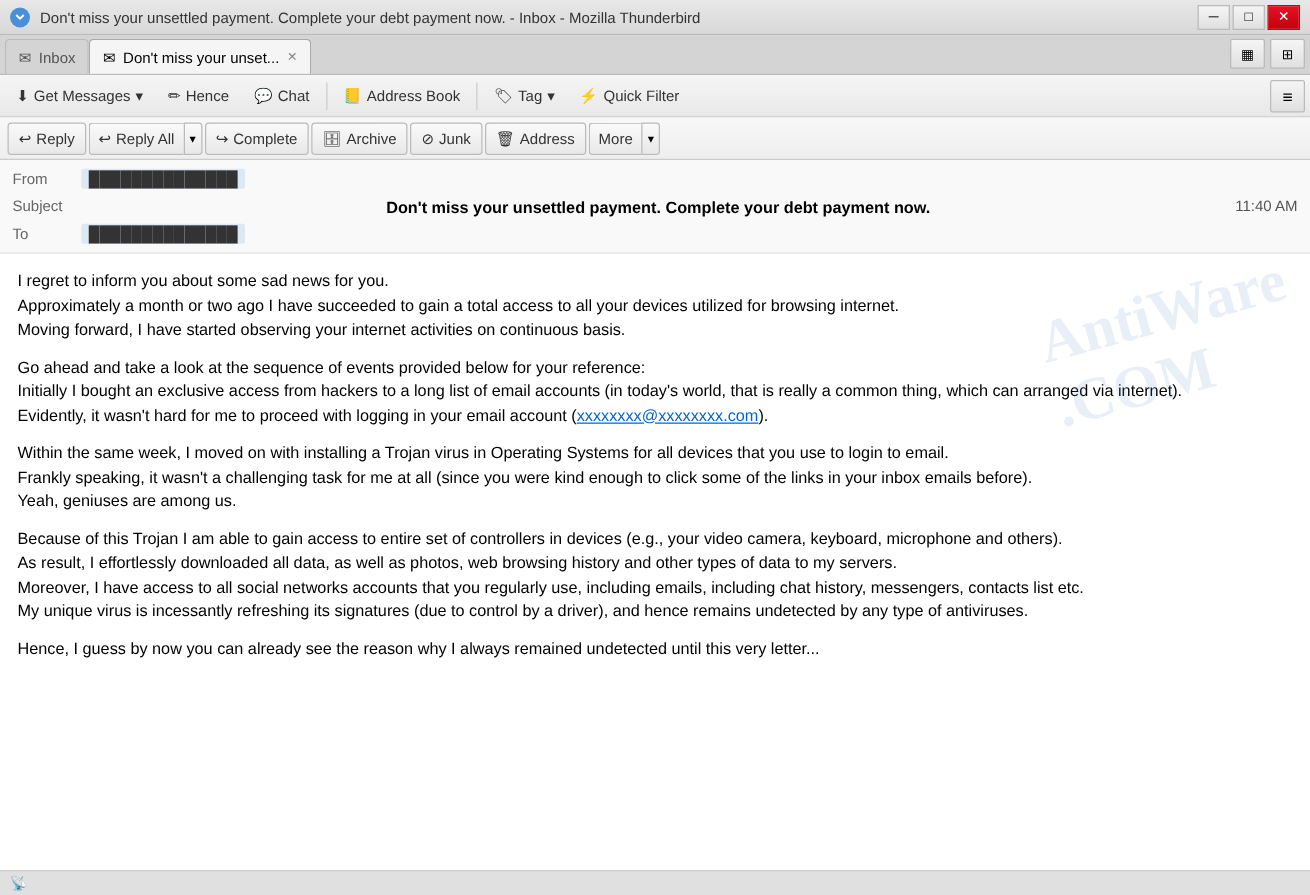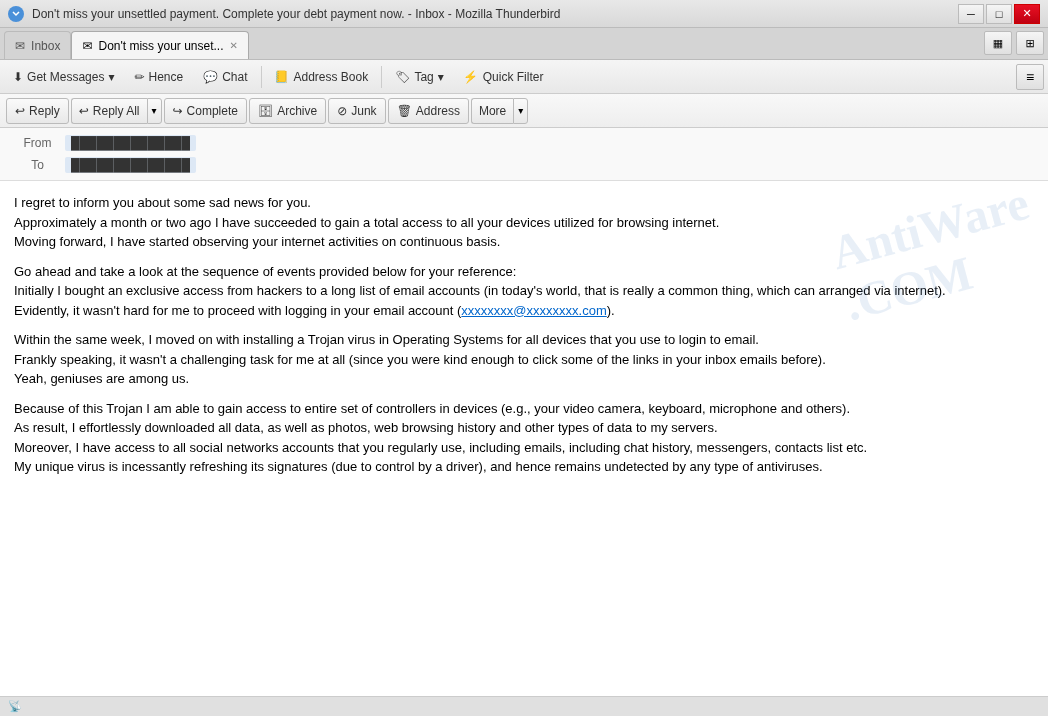--- a/index.html
+++ b/index.html
@@ -112,21 +112,20 @@
     .email-header {
       background: #f9f9f9;
       padding: 4px 10px;
       border-bottom: 1px solid #ddd;
     }
     .email-header-row {
       display: flex;
       align-items: center;
       min-height: 22px;
       font-size: 13px;
-      text-align: center;
     }
     .email-header-label {
       color: #666;
       width: 55px;
       flex-shrink: 0;
       font-size: 12px;
     }
     .email-header-addr {
       background: #dde8f5;
       padding: 1px 6px;
@@ -298,20 +297,25 @@
     </button>
     <button class="arrow">▾</button>
   </div>
 </div>
 
 <div class="email-header">
   <div class="email-header-row">
     <span class="email-header-label">From</span>
     <span class="email-header-addr">██████████████</span>
   </div>
+  <div class="email-header-row subject-row">
+    <span class="email-header-label">Subject</span>
+    <span class="subject-text">Don't miss your unsettled payment. Complete your debt payment now.</span>
+    <span class="email-time">11:40 AM</span>
+  </div>
   <div class="email-header-row">
     <span class="email-header-label">To</span>
     <span class="email-header-addr">██████████████</span>
   </div>
 </div>
 
 <div class="email-body">
   <div class="watermark">
     AntiWare<br>.COM
   </div>
@@ -329,18 +333,21 @@
     Within the same week, I moved on with installing a Trojan virus in Operating Systems for all devices that you use to login to email.<br>
     Frankly speaking, it wasn't a challenging task for me at all (since you were kind enough to click some of the links in your inbox emails before).<br>
     Yeah, geniuses are among us.
   </p>
   <p>
     Because of this Trojan I am able to gain access to entire set of controllers in devices (e.g., your video camera, keyboard, microphone and others).<br>
     As result, I effortlessly downloaded all data, as well as photos, web browsing history and other types of data to my servers.<br>
     Moreover, I have access to all social networks accounts that you regularly use, including emails, including chat history, messengers, contacts list etc.<br>
     My unique virus is incessantly refreshing its signatures (due to control by a driver), and hence remains undetected by any type of antiviruses.
   </p>
+  <p>
+    Hence, I guess by now you can already see the reason why I always remained undetected until this very letter...
+  </p>
 </div>
 
 <div class="status-bar">
   <span>📡</span>
   <span></span>
 </div>
 
 </body></html>

